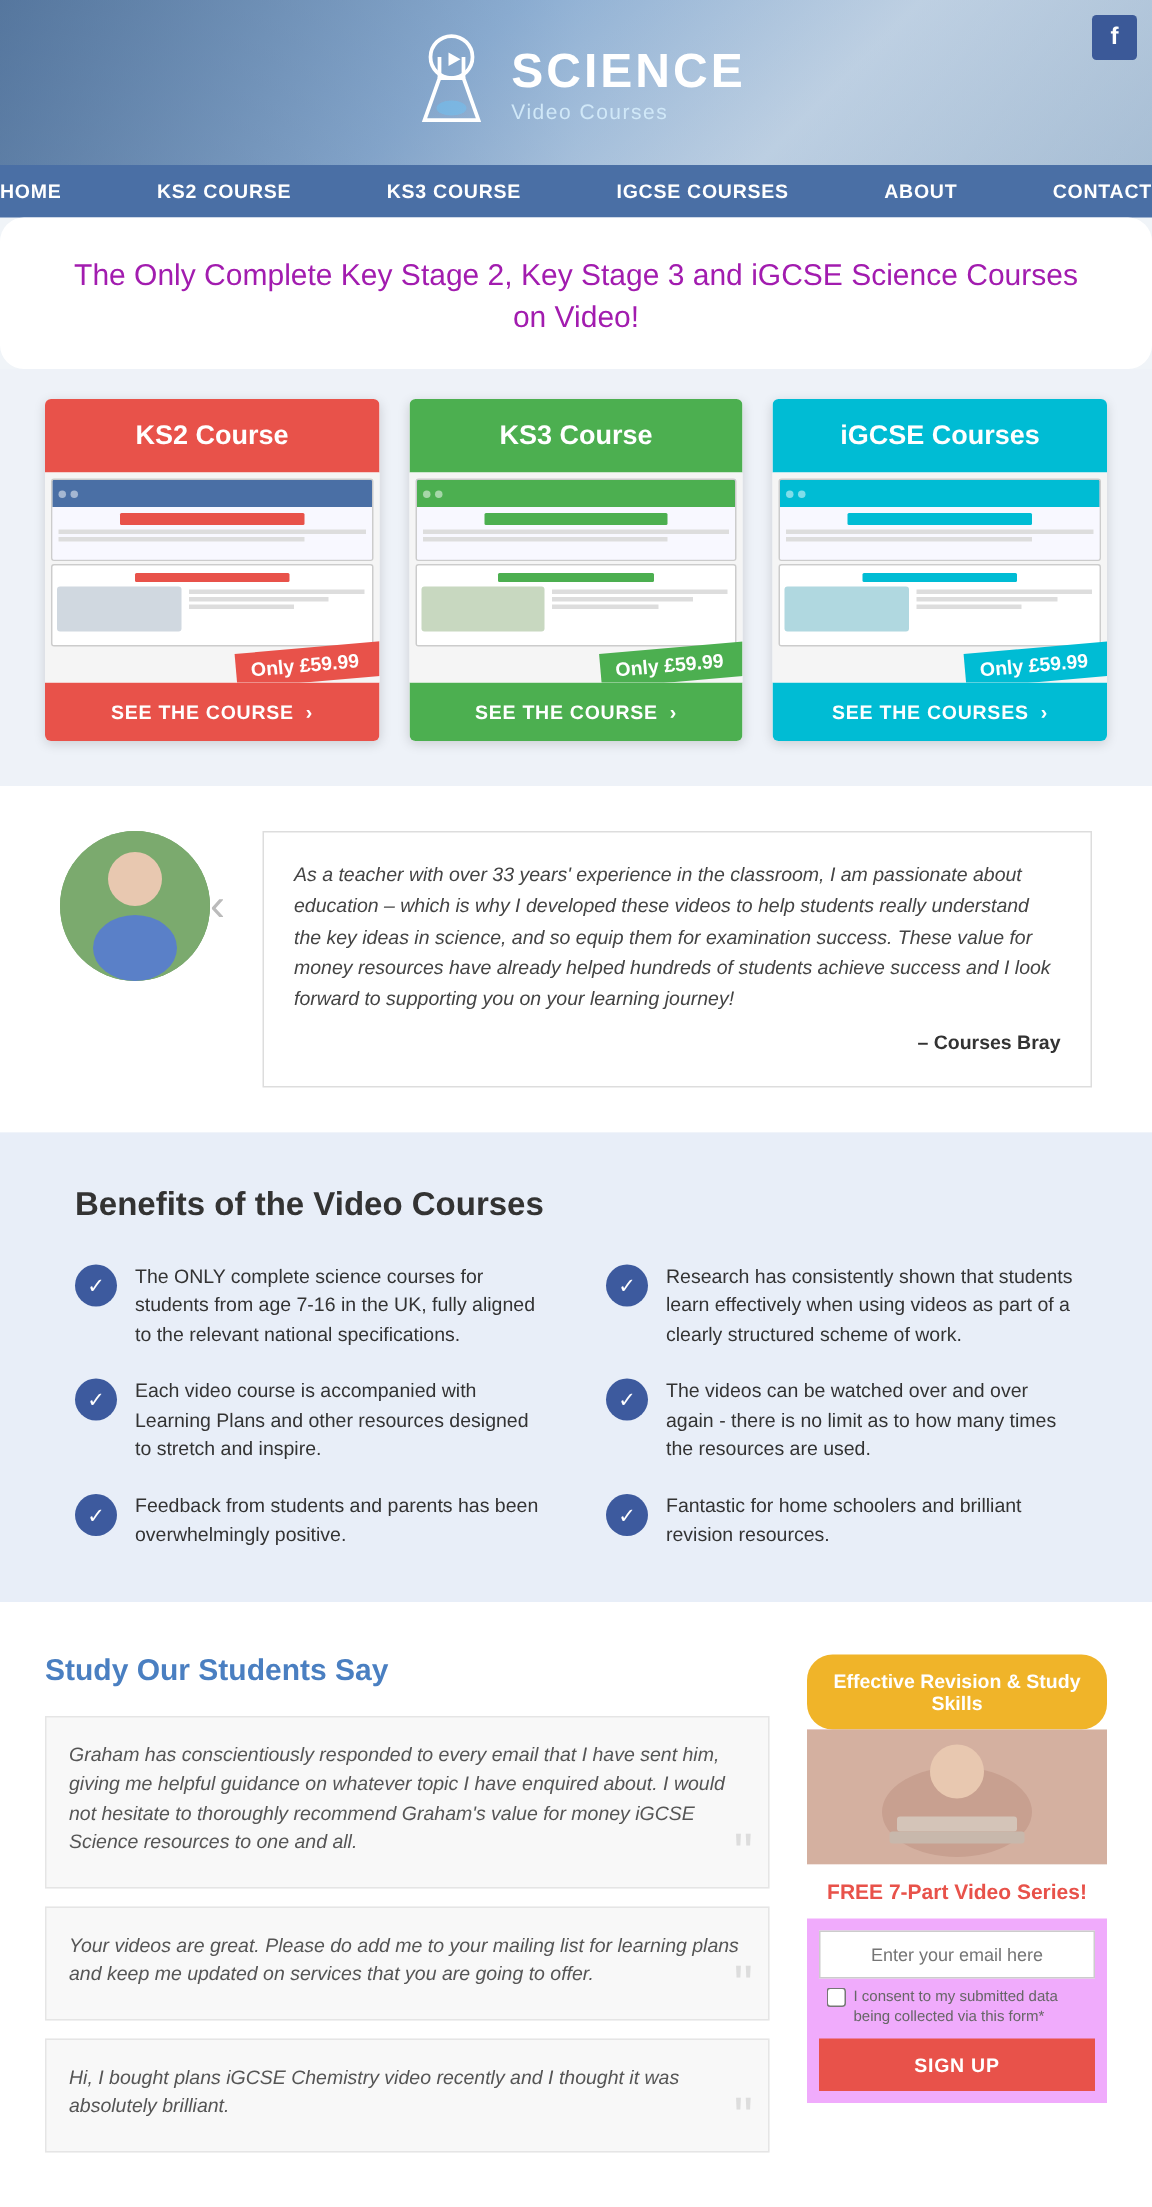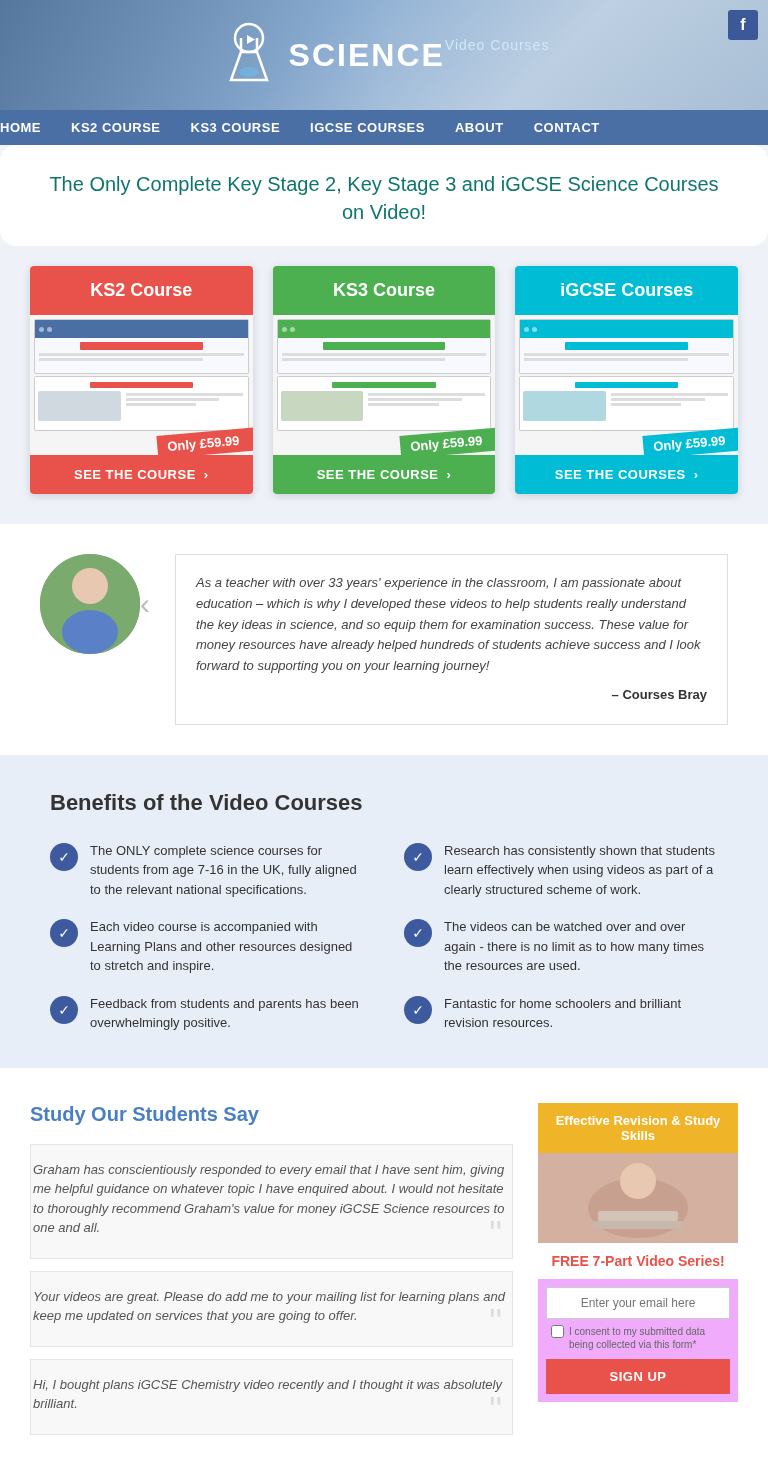--- a/index.html
+++ b/index.html
@@ -32,50 +32,50 @@
       z-index: 2;
       border-radius: 3px;
     }
     .logo-wrap {
       display: flex; align-items: center; gap: 10px;
       z-index: 2;
     }
     .logo-icon {
       width: 60px; height: 70px;
     }
-    .logo-text { display: flex; flex-direction: row; }
+    .logo-text { display: flex; flex-direction: column; }
     .logo-science {
       font-size: 32px; font-weight: 900; color: white;
       letter-spacing: 2px;
       text-transform: uppercase;
     }
     .logo-sub { color: #d0e8f8; font-size: 14px; letter-spacing: 1px; }
 
     
     nav {
       background: #4a6fa5;
       display: flex;
-      justify-content: flex-start;
+      justify-content: space-between;
       gap: 30px;
       padding: 10px 0;
     }
     nav a {
       color: white;
       text-decoration: none;
       font-size: 13px;
       font-weight: bold;
       letter-spacing: 0.5px;
     }
 
     
     .hero-text {
       background: white;
       text-align: center;
       padding: 25px 40px 20px;
-      color: #0f766e;
+      color: #a21caf;
       font-size: 20px;
       line-height: 1.4;
       border-radius: 16px;
     }
 
     
     .courses-section {
       background: #eef2f8;
       padding: 20px 30px 30px;
     }
@@ -264,21 +264,21 @@
     .students-left { flex: 1; }
     .students-title {
       font-size: 20px;
       font-weight: bold;
       color: #4a7fc1;
       margin-bottom: 18px;
     }
     .student-quote {
       background: #f8f8f8;
       border: 1px solid #e5e5e5;
-      padding: 15px 2px 20px;
+      padding: 15px 15px 20px;
       margin-bottom: 12px;
       font-size: 13px;
       font-style: italic;
       color: #555;
       line-height: 1.5;
       position: relative;
     }
     .quote-marks {
       position: absolute;
       bottom: 5px;
@@ -293,20 +293,21 @@
       width: 200px;
       flex-shrink: 0;
     }
     .signup-header {
       background: #f0b429;
       color: white;
       text-align: center;
       padding: 10px 12px;
       font-size: 13px;
       font-weight: bold;
+      border-radius: 17px;
     }
     .signup-img {
       height: 90px;
       background: linear-gradient(135deg, #d4a0a0 0%, #e0c0b0 50%, #c8b0a0 100%);
       display: flex;
       align-items: center;
       justify-content: center;
       overflow: hidden;
     }
     .signup-free-text {

